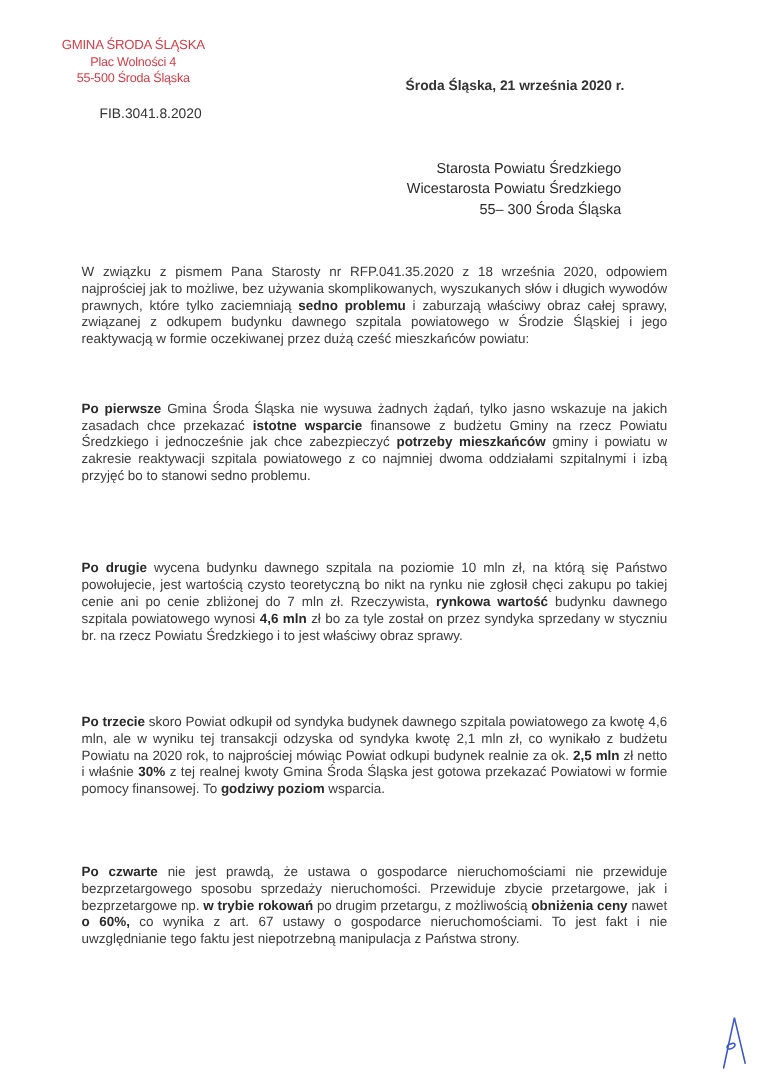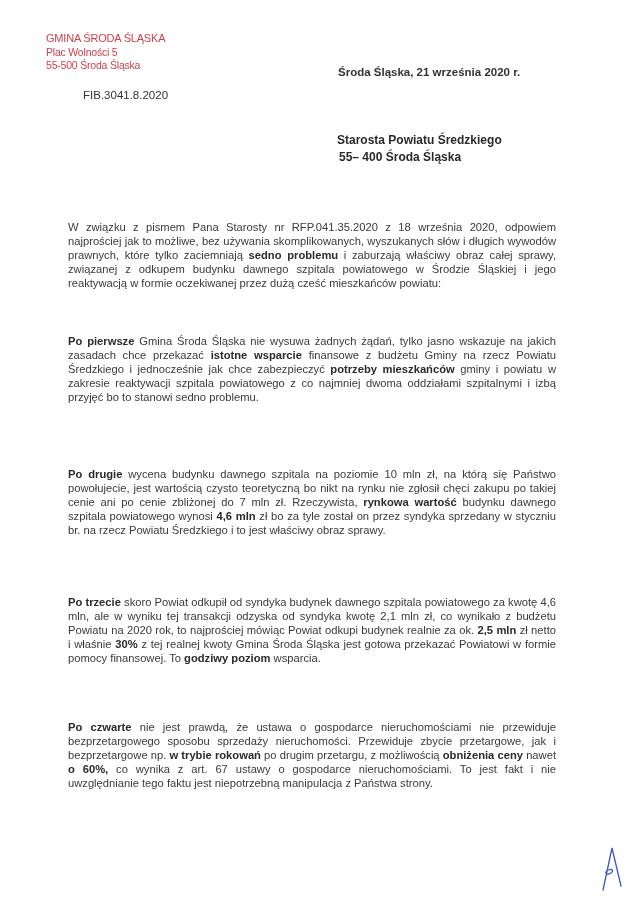--- a/index.html
+++ b/index.html
@@ -1,53 +1,54 @@
 <!DOCTYPE html>
 <html><head>
 <meta charset="utf-8">
 <style>
   html, body { margin: 0; padding: 0; background: #ffffff; }
   body { width: 640px; height: 910px; position: relative; overflow: hidden;
          font-family: "Liberation Sans", sans-serif; color: #2e2e2e; }
-  .stamp { position: absolute; left: 46px; top: 32px; width: 130px; text-align: left;
+  .stamp { position: absolute; left: 46px; top: 32px; width: 130px; text-align: center;
            color: #d0404a; font-size: 10.5px; line-height: 13.5px; letter-spacing: -0.2px; }
   .stamp .l1 { font-size: 11px; }
   .ref { position: absolute; left: 83px; top: 89px; font-size: 11.5px; color: #333; }
   .date { position: absolute; left: 338px; top: 66px; font-size: 11.5px; color: #333; font-weight: bold; }
   .addressee { position: absolute; left: 337px; top: 132px; font-size: 12px;
-               line-height: 17.2px; font-weight: bold; color: #2a2a2a; }
+               line-height: 17.2px; font-weight: normal; color: #2a2a2a; text-align: right; }
   .addressee div:not(:first-child) { padding-left: 2px; }
   .body { position: absolute; left: 68px; width: 488px; font-size: 11.2px;
           line-height: 14px; text-align: justify; color: #3a3a3a; }
   .body b { color: #2a2a2a; }
   .p1 { top: 220px; }
   .p2 { top: 334px; }
   .p3 { top: 467px; }
   .p4 { top: 595px; }
   .p5 { top: 720px; }
   .signature { position: absolute; left: 600px; top: 846px; width: 24px; height: 46px; }
 </style>
 </head>
 <body>
 
 <div>
 
   <div class="stamp">
     <div class="l1">GMINA ŚRODA ŚLĄSKA</div>
-    <div>Plac Wolności 5</div>
+    <div>Plac Wolności 4</div>
     <div>55-500 Środa Śląska</div>
   </div>
 
   <div class="ref">FIB.3041.8.2020</div>
 
   <div class="date">Środa Śląska, 21 września 2020 r.</div>
 
   <div class="addressee">
     <div>Starosta Powiatu Średzkiego</div>
-    <div>55– 400 Środa Śląska</div>
+    <div>Wicestarosta Powiatu Średzkiego</div>
+    <div>55– 300 Środa Śląska</div>
   </div>
 
   <p class="body p1" style="margin:0"><span>W związku z pismem Pana Starosty nr RFP.041.35.2020 z 18 września 2020, odpowiem najprościej jak to możliwe, bez używania skomplikowanych, wyszukanych słów i długich wywodów prawnych, które tylko zaciemniają </span><b>sedno problemu</b><span> i zaburzają właściwy obraz całej sprawy, związanej z odkupem budynku dawnego szpitala powiatowego w Środzie Śląskiej i jego reaktywacją w formie oczekiwanej przez dużą cześć mieszkańców powiatu:</span></p>
 
   <p class="body p2" style="margin:0"><b>Po pierwsze</b><span> Gmina Środa Śląska nie wysuwa żadnych żądań, tylko jasno wskazuje na jakich zasadach chce przekazać </span><b>istotne wsparcie</b><span> finansowe z budżetu Gminy na rzecz Powiatu Średzkiego i jednocześnie jak chce zabezpieczyć </span><b>potrzeby mieszkańców</b><span> gminy i powiatu w zakresie reaktywacji szpitala powiatowego z co najmniej dwoma oddziałami szpitalnymi i izbą przyjęć bo to stanowi sedno problemu.</span></p>
 
   <p class="body p3" style="margin:0"><b>Po drugie</b><span> wycena budynku dawnego szpitala na poziomie 10 mln zł, na którą się Państwo powołujecie, jest wartością czysto teoretyczną bo nikt na rynku nie zgłosił chęci zakupu po takiej cenie ani po cenie zbliżonej do 7 mln zł. Rzeczywista, </span><b>rynkowa wartość</b><span> budynku dawnego szpitala powiatowego wynosi </span><b>4,6 mln</b><span> zł bo za tyle został on przez syndyka sprzedany w styczniu br. na rzecz Powiatu Średzkiego i to jest właściwy obraz sprawy.</span></p>
 
   <p class="body p4" style="margin:0"><b>Po trzecie</b><span> skoro Powiat odkupił od syndyka budynek dawnego szpitala powiatowego za kwotę 4,6 mln, ale w wyniku tej transakcji odzyska od syndyka kwotę 2,1 mln zł, co wynikało z budżetu Powiatu na 2020 rok, to najprościej mówiąc Powiat odkupi budynek realnie za ok. </span><b>2,5 mln</b><span> zł netto i właśnie </span><b>30%</b><span> z tej realnej kwoty Gmina Środa Śląska jest gotowa przekazać Powiatowi w formie pomocy finansowej. To </span><b>godziwy poziom</b><span> wsparcia.</span></p>
 

